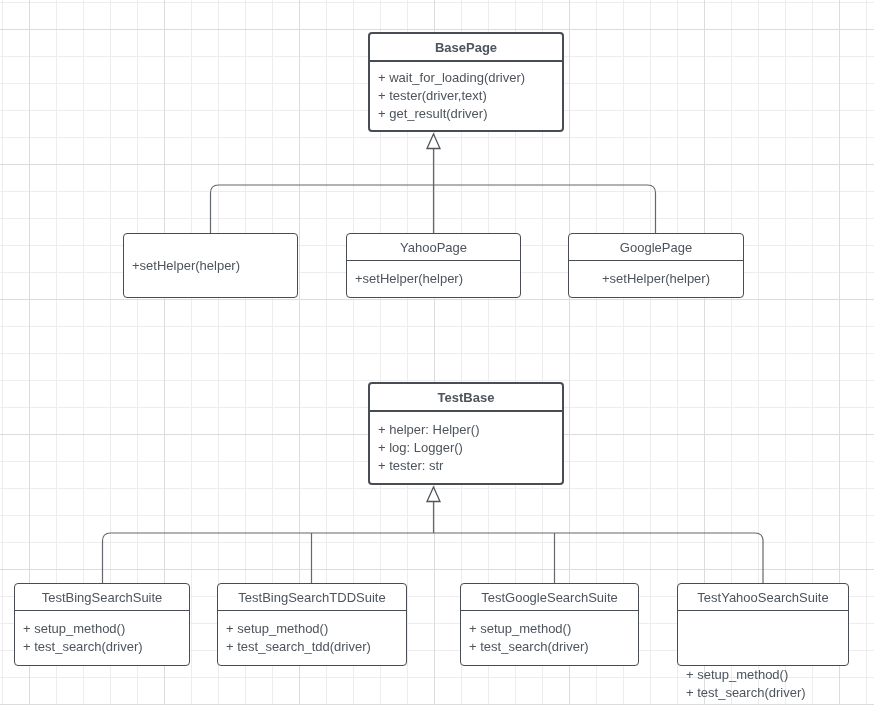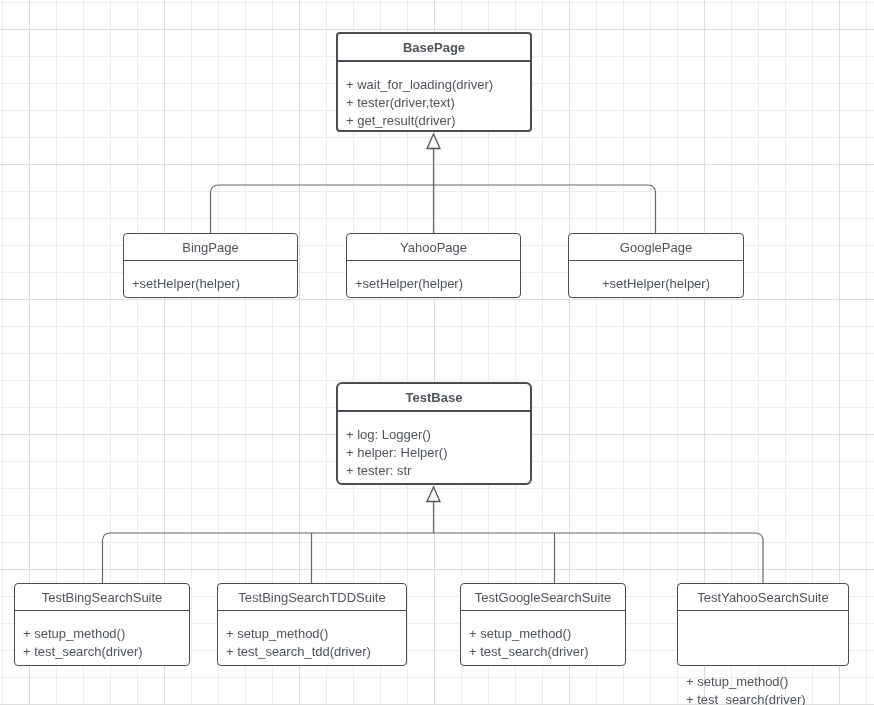--- a/index.html
+++ b/index.html
@@ -24,33 +24,33 @@
   .uml-class{
     position:absolute;
     background:#ffffff;
     border:1.4px solid #484d54;
     border-radius:4px;
     box-sizing:border-box;
     display:flex;flex-direction:column;
     color:#4d545b;
     font-size:13px;
   }
-  .uml-class.parent{border-width:2px;}
+  .uml-class.parent{border-width:2px;margin-left:32px;}
   .uml-class .title{
     flex:0 0 auto;
     display:flex;align-items:center;justify-content:center;
     height:26px;
     border-bottom:1.4px solid #484d54;
     white-space:nowrap;
   }
   .uml-class.parent .title{font-weight:bold;border-bottom-width:2px;}
   .uml-class .members{
     flex:1 1 auto;
     display:flex;flex-direction:column;justify-content:center;
-    padding:14px 8px;
+    padding:7px 8px;
   }
   .uml-class .member{line-height:18px;white-space:nowrap;}
 </style>
 </head>
 <body>
 
 <div class="canvas">
 
   <svg class="connectors" viewBox="0 0 874 705">
 
@@ -68,66 +68,65 @@
   <div class="uml-class parent" style="left:336px;top:32px;width:196px;height:100px;">
     <div class="title">BasePage</div>
     <div class="members">
       <div class="member">+ wait_for_loading(driver)</div>
       <div class="member">+ tester(driver,text)</div>
       <div class="member">+ get_result(driver)</div>
     </div>
   </div>
 
   <div class="uml-class" style="left:123px;top:233px;width:175px;height:65px;">
-    <div class="title">BingPage</div>
     <div class="members">
       <div class="member">+setHelper(helper)</div>
     </div>
   </div>
 
   <div class="uml-class" style="left:346px;top:233px;width:175px;height:65px;">
     <div class="title">YahooPage</div>
     <div class="members">
       <div class="member">+setHelper(helper)</div>
     </div>
   </div>
 
   <div class="uml-class" style="left:568px;top:233px;width:176px;height:65px;text-align:center;">
     <div class="title">GooglePage</div>
     <div class="members">
       <div class="member">+setHelper(helper)</div>
     </div>
   </div>
 
-  <div class="uml-class parent" style="left:336px;top:382px;width:196px;height:103px;border-radius:6px;">
+  <div class="uml-class parent" style="left:336px;top:382px;width:196px;height:103px;">
     <div class="title">TestBase</div>
     <div class="members">
+      <div class="member">+ helper: Helper()</div>
       <div class="member">+ log: Logger()</div>
-      <div class="member">+ helper: Helper()</div>
       <div class="member">+ tester: str</div>
     </div>
   </div>
 
   <div class="uml-class" style="left:14px;top:583px;width:176px;height:83px;">
     <div class="title">TestBingSearchSuite</div>
     <div class="members">
       <div class="member">+ setup_method()</div>
       <div class="member">+ test_search(driver)</div>
     </div>
   </div>
 
   <div class="uml-class" style="left:217px;top:583px;width:190px;height:83px;">
     <div class="title">TestBingSearchTDDSuite</div>
     <div class="members">
       <div class="member">+ setup_method()</div>
       <div class="member">+ test_search_tdd(driver)</div>
     </div>
   </div>
 
-  <div class="uml-class" style="left:460px;top:583px;width:166px;height:83px;">
+  <div class="uml-class" style="left:460px;top:583px;width:179px;height:83px;">
     <div class="title">TestGoogleSearchSuite</div>
     <div class="members">
       <div class="member">+ setup_method()</div>
       <div class="member">+ test_search(driver)</div>
     </div>
   </div>
 
   <div class="uml-class" style="left:677px;top:583px;width:172px;height:83px;gap:48px;">
     <div class="title">TestYahooSearchSuite</div>
     <div class="members">

